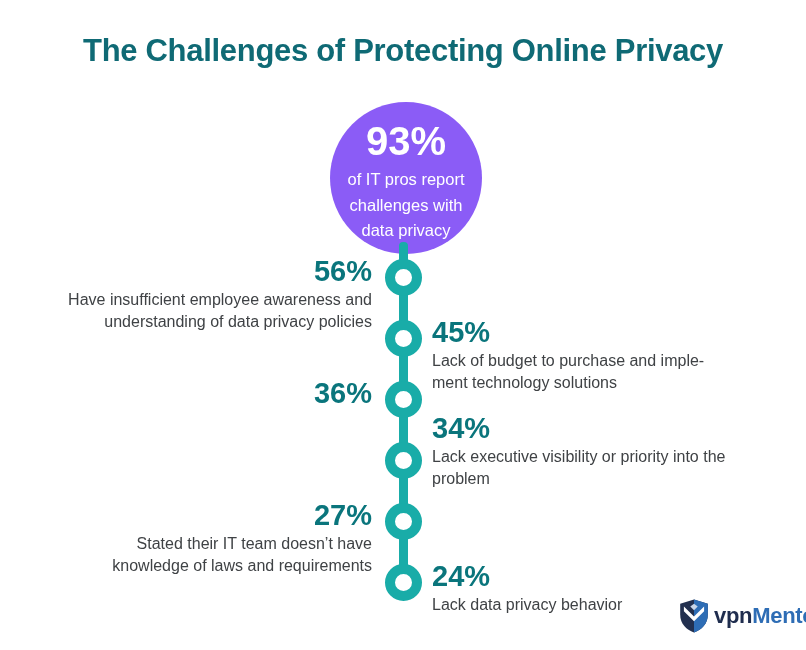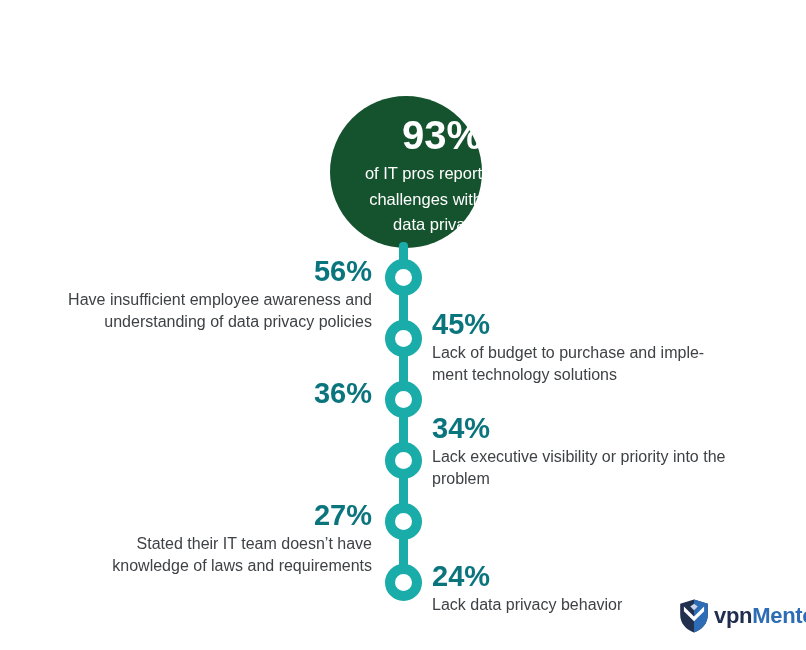--- a/index.html
+++ b/index.html
@@ -22,27 +22,27 @@
     width: 100%;
     text-align: center;
     font-size: 31px;
     font-weight: bold;
     letter-spacing: -0.3px;
     color: #0f6a75;
   }
   .hero-circle {
     position: absolute;
     left: 330px;
-    top: 96px;
+    top: 102px;
     width: 152px;
     height: 152px;
     border-radius: 50%;
-    background: #14532d;
+    background: #8b5cf6;
     color: #ffffff;
-    text-align: right;
+    text-align: center;
   }
   .hero-value {
     margin-top: 17px;
     font-size: 40px;
     font-weight: bold;
     line-height: 1.1;
   }
   .hero-sub {
     margin-top: 4px;
     font-size: 16.5px;
@@ -78,21 +78,21 @@
   }
   .item.left {
     right: 434px;
     text-align: right;
   }
   .item.right {
     left: 432px;
     text-align: left;
   }
   .item.i1 { top: 256px; }
-  .item.i2 { top: 309px; }
+  .item.i2 { top: 317px; }
   .item.i3 { top: 378px; }
   .item.i4 { top: 413px; }
   .item.i5 { top: 500px; }
   .item.i6 { top: 561px; }
   .pct {
     font-size: 29px;
     font-weight: bold;
     color: #0a757c;
     line-height: 1.05;
   }
@@ -117,20 +117,21 @@
     letter-spacing: -0.3px;
   }
   .logo-vpn { color: #1f2d4e; }
   .logo-mentor { color: #2e6db5; }
 </style>
 </head>
 <body>
 
 <div class="stage">
 
+  <div class="title">The Challenges of Protecting Online Privacy</div>
 
   <div class="hero-circle">
     <div class="hero-value">93%</div>
     <div class="hero-sub">of IT pros report
 challenges with
 data privacy</div>
   </div>
 
   <div class="timeline-line"></div>
 

